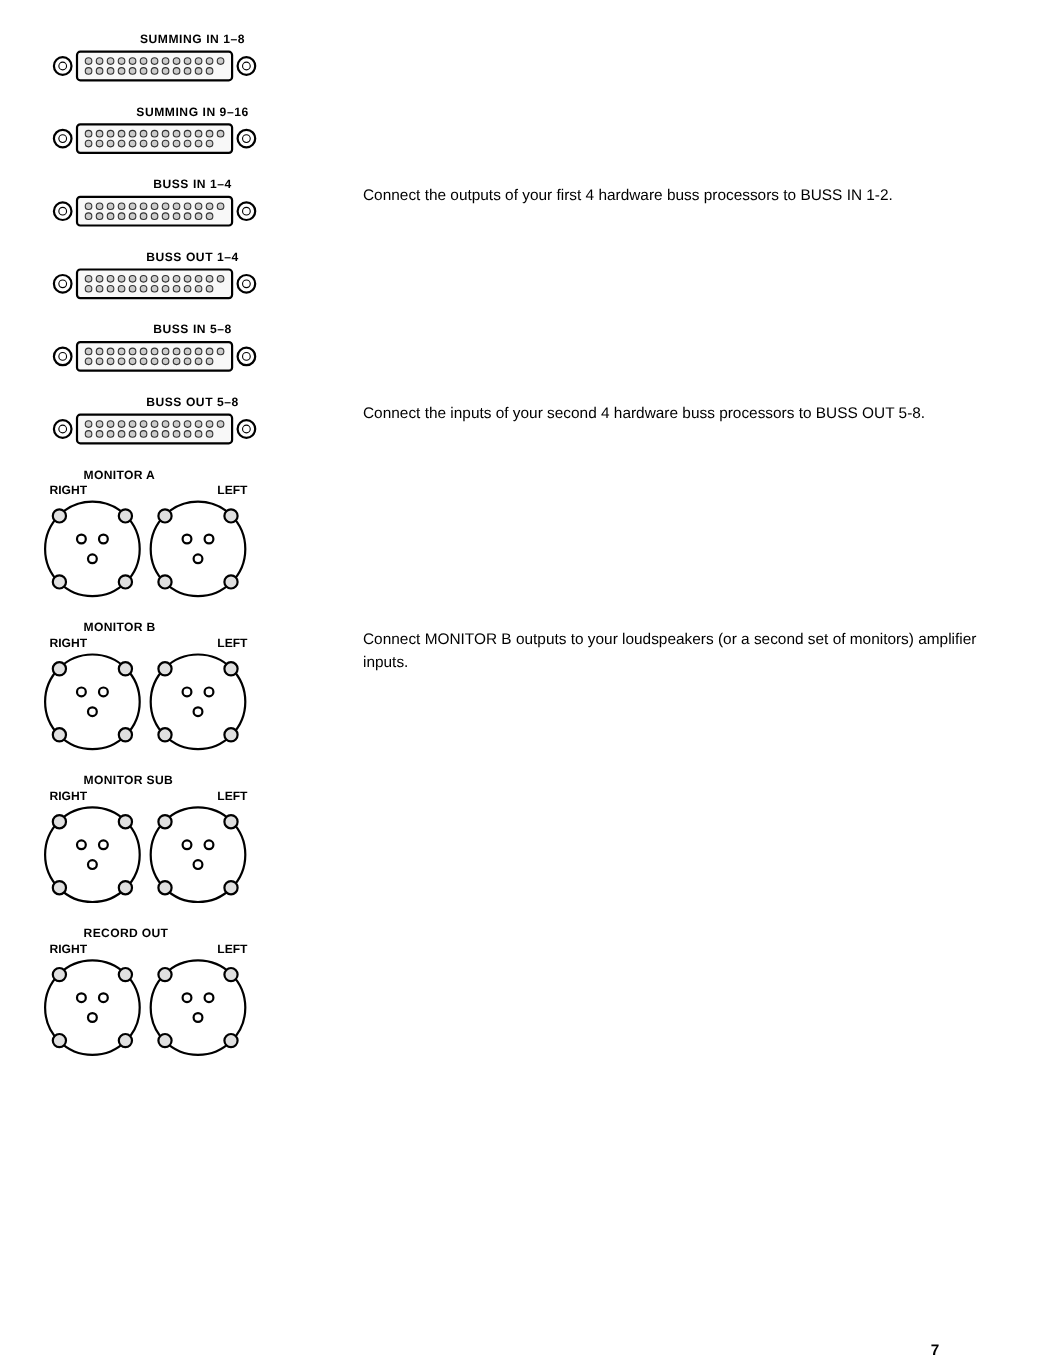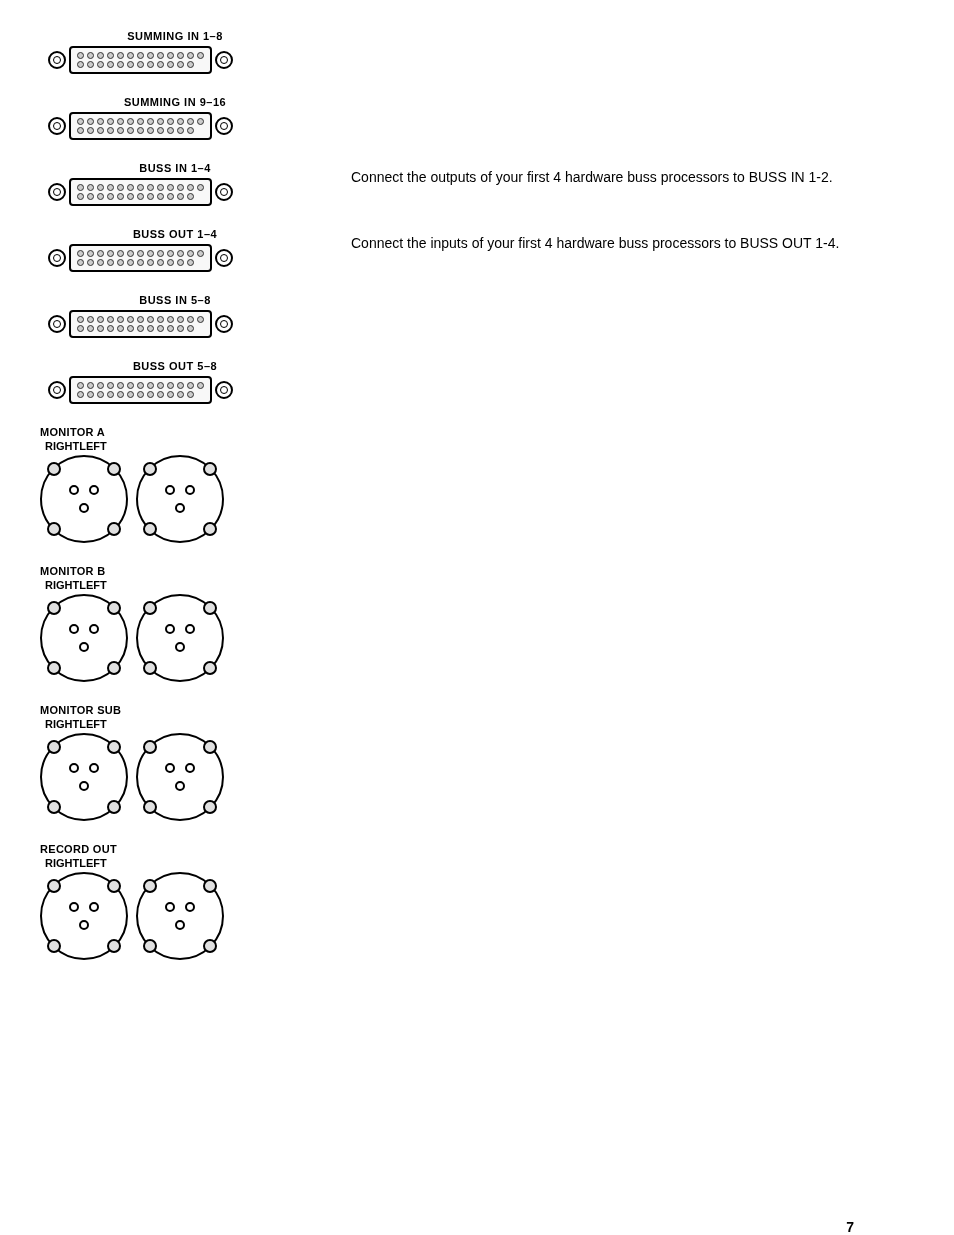--- a/index.html
+++ b/index.html
@@ -10,21 +10,20 @@
       color: #000;
       width: 954px;
       min-height: 1235px;
       padding: 30px 40px 30px 40px;
     }
 
     .section {
       display: flex;
       align-items: flex-start;
       margin-bottom: 22px;
-      gap: 21px;
     }
 
     .left-col {
       width: 270px;
       flex-shrink: 0;
       display: flex;
       flex-direction: column;
       align-items: flex-start;
     }
 
@@ -158,25 +157,27 @@
       margin-top: 4px;
     }
 
     
     .monitor-label {
       font-size: 11px;
       font-weight: bold;
       text-transform: uppercase;
       margin-bottom: 2px;
       letter-spacing: 0.3px;
+      margin-left: 36px;
     }
 
     .rl-labels {
       display: flex;
       width: 190px;
+      justify-content: space-between;
       font-size: 11px;
       font-weight: bold;
       margin-bottom: 3px;
       padding-left: 5px;
       padding-right: 5px;
     }
 
     .page-number {
       position: absolute;
       bottom: 30px;
@@ -367,21 +368,20 @@
               <div class="db25-pin"></div>
               <div class="db25-pin"></div>
               <div class="db25-pin"></div>
           </div>
         </div>
         <div class="jack-circle">
             <div class="jack-circle-inner"></div>
           </div>
       </div>
     </div>
-    <div class="right-col">Connect the inputs of your first 4 hardware buss processors to BUSS OUT 1-4.</div>
   </div>
 
   <div class="section">
     <div class="left-col">
       <div class="connector-label">BUSS IN 5–8</div>
       <div class="db25-connector">
         <div class="jack-circle">
             <div class="jack-circle-inner"></div>
           </div>
         <div class="db25-shell">
@@ -458,20 +458,21 @@
               <div class="db25-pin"></div>
               <div class="db25-pin"></div>
               <div class="db25-pin"></div>
           </div>
         </div>
         <div class="jack-circle">
             <div class="jack-circle-inner"></div>
           </div>
       </div>
     </div>
+    <div class="right-col">Connect the inputs of your second 4 hardware buss processors to BUSS OUT 5-8.</div>
   </div>
 
   <div class="section">
     <div class="left-col">
       <div class="monitor-label">MONITOR A</div>
       <div class="rl-labels">
         <span>RIGHT</span>
         <span>LEFT</span>
       </div>
       <div class="xlr-group">
@@ -536,20 +537,21 @@
           <div class="xlr-pins">
             <div class="xlr-pin-row">
               <div class="xlr-pin"></div>
               <div class="xlr-pin"></div>
             </div>
             <div class="xlr-pin-single"></div>
           </div>
         </div>
       </div>
     </div>
+    <div class="right-col">Connect MONITOR B outputs to your loudspeakers (or a second set of monitors) amplifier inputs.</div>
   </div>
 
   <div class="section">
     <div class="left-col">
       <div class="monitor-label">MONITOR SUB</div>
       <div class="rl-labels">
         <span>RIGHT</span>
         <span>LEFT</span>
       </div>
       <div class="xlr-group">

